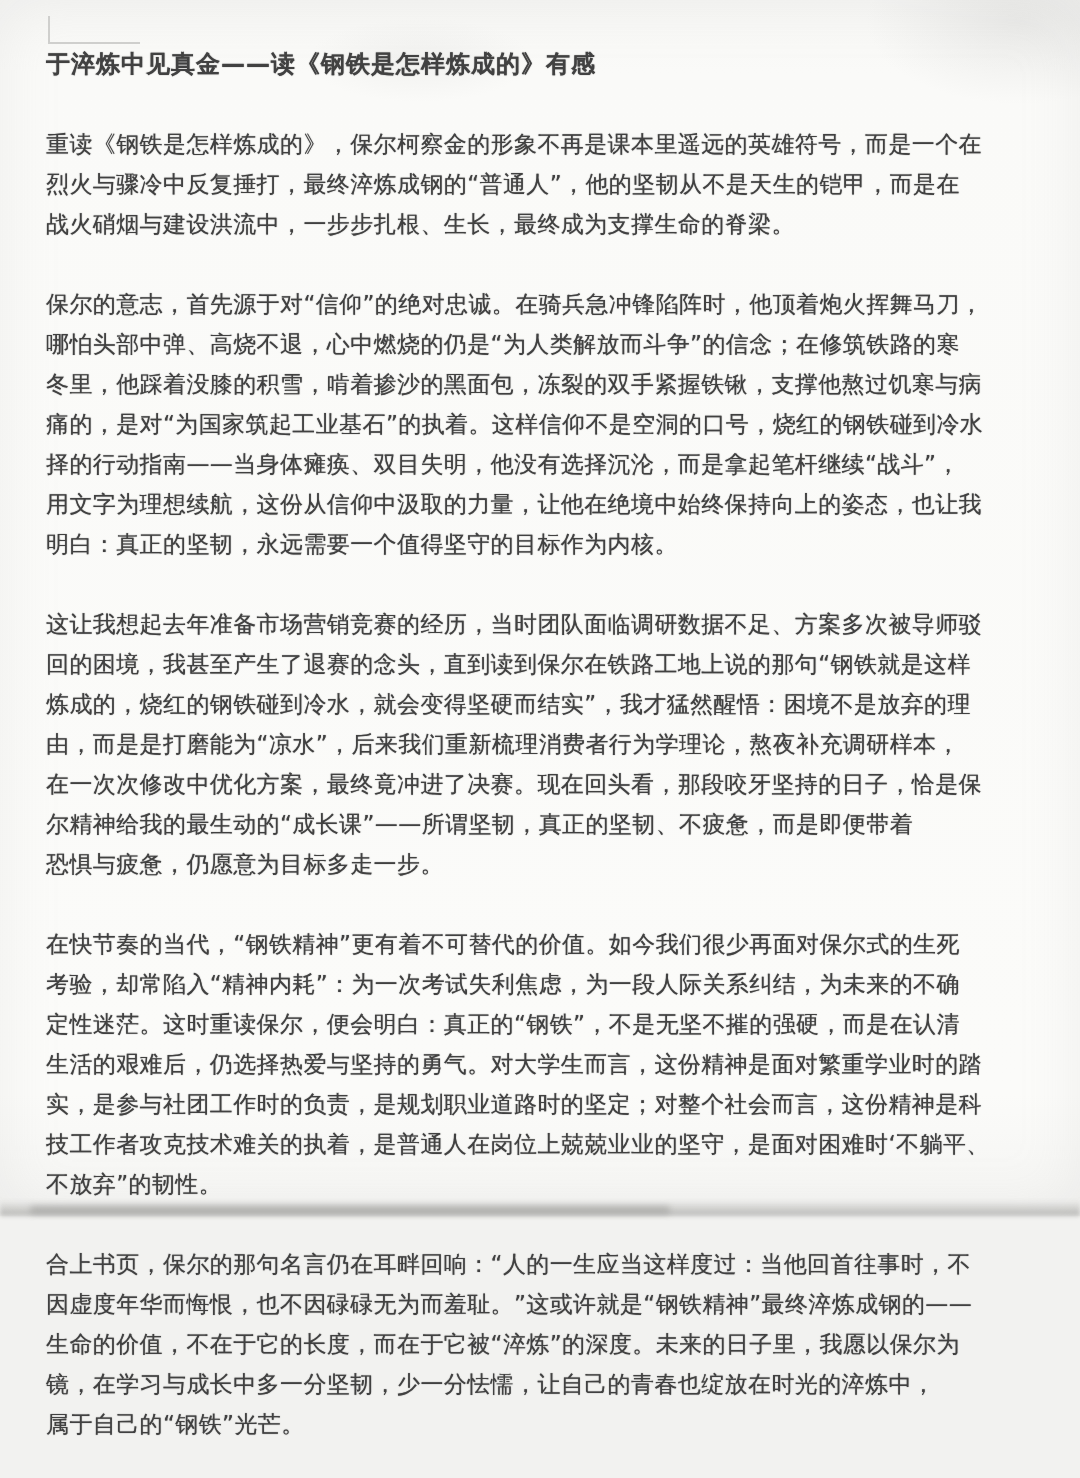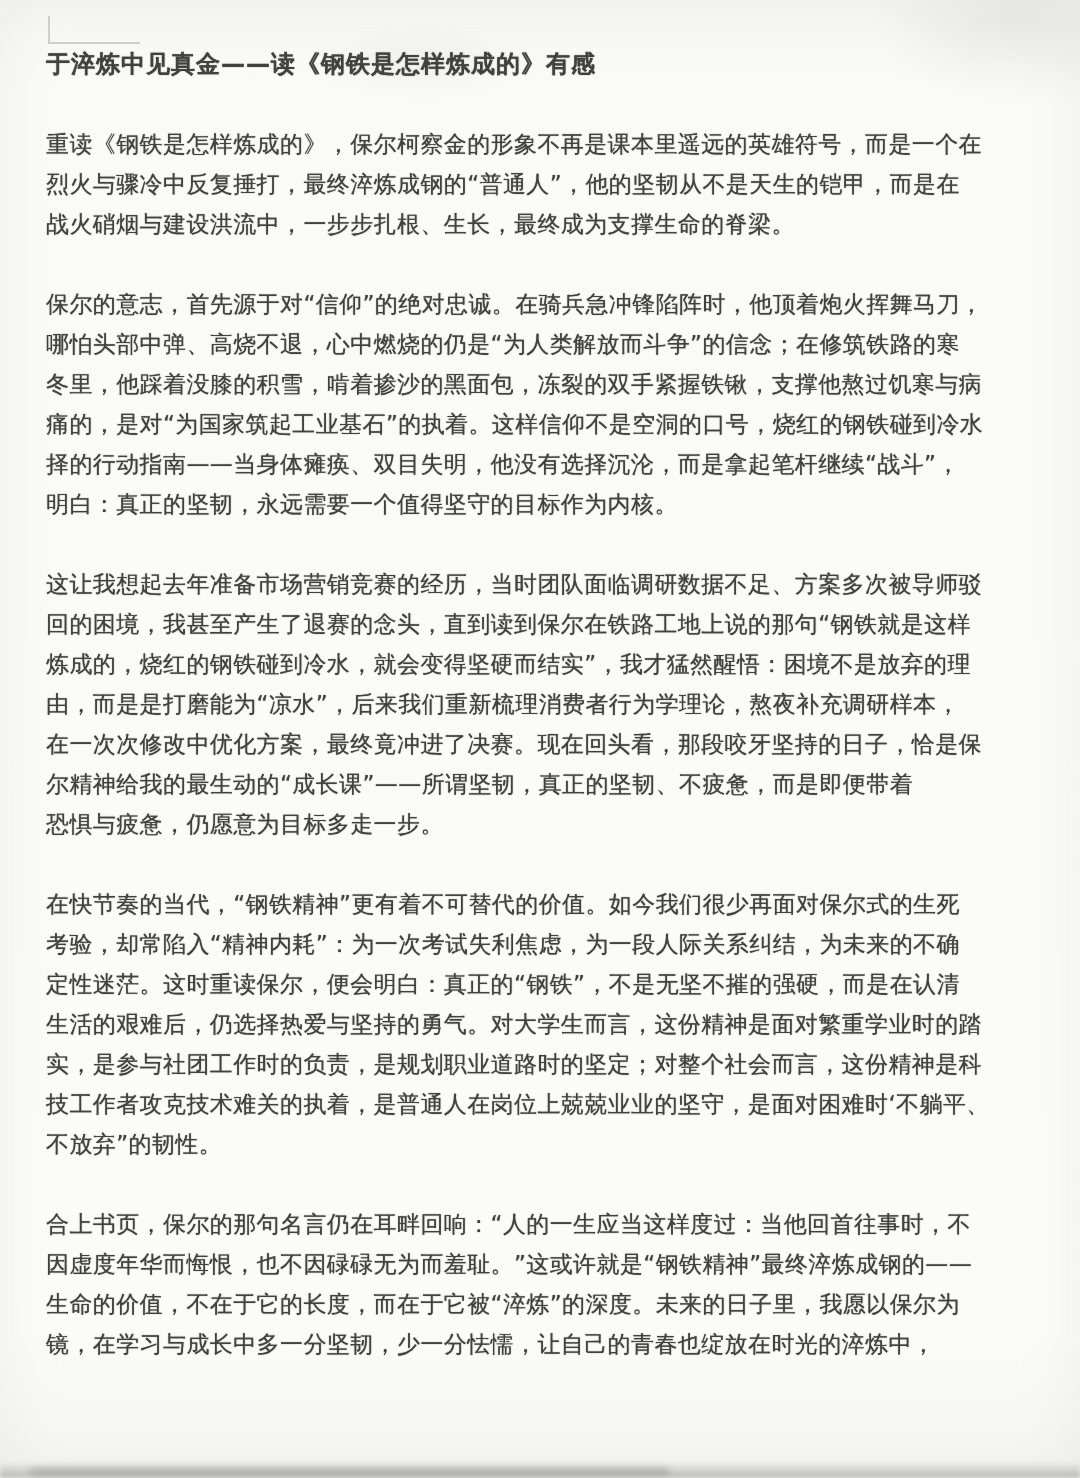--- a/index.html
+++ b/index.html
@@ -4,21 +4,21 @@
 <style>
   html,body{margin:0;padding:0;}
   body{
     width:1080px;height:1478px;
     background:#f2f2f0;
     font-family:"DejaVu Sans","Liberation Sans",sans-serif;
     overflow:hidden;
   }
   .page{
     position:relative;
-    width:1080px;height:1478px;
+    width:1080px;height:1216px;
     background:
       radial-gradient(ellipse 220px 120px at 1020px 20px, rgba(205,205,203,0.35), rgba(205,205,203,0) 70%),
       radial-gradient(ellipse 160px 60px at 420px 60px, rgba(215,215,213,0.25), rgba(215,215,213,0) 70%),
       linear-gradient(to bottom,#f7f7f5 0%,#fafaf8 6%,#fbfbf9 90%,#f4f4f2 100%);
     box-shadow:inset 0 0 60px rgba(190,190,188,0.18);
   }
   .corner-mark{
     position:absolute;left:48px;top:16px;width:90px;height:26px;
     border-left:2px solid #c6c6c4;
     border-bottom:2px solid #c6c6c4;
@@ -72,20 +72,21 @@
           <div class="line">重读《钢铁是怎样炼成的》，保尔柯察金的形象不再是课本里遥远的英雄符号，而是一个在</div>
           <div class="line">烈火与骤冷中反复捶打，最终淬炼成钢的“普通人”，他的坚韧从不是天生的铠甲，而是在</div>
           <div class="line">战火硝烟与建设洪流中，一步步扎根、生长，最终成为支撑生命的脊梁。</div>
         </div>
         <div class="para">
           <div class="line">保尔的意志，首先源于对“信仰”的绝对忠诚。在骑兵急冲锋陷阵时，他顶着炮火挥舞马刀，</div>
           <div class="line">哪怕头部中弹、高烧不退，心中燃烧的仍是“为人类解放而斗争”的信念；在修筑铁路的寒</div>
           <div class="line">冬里，他踩着没膝的积雪，啃着掺沙的黑面包，冻裂的双手紧握铁锹，支撑他熬过饥寒与病</div>
           <div class="line">痛的，是对“为国家筑起工业基石”的执着。这样信仰不是空洞的口号，烧红的钢铁碰到冷水</div>
           <div class="line">择的行动指南——当身体瘫痪、双目失明，他没有选择沉沦，而是拿起笔杆继续“战斗”，</div>
+          <div class="line">用文字为理想续航，这份从信仰中汲取的力量，让他在绝境中始终保持向上的姿态，也让我</div>
           <div class="line">明白：真正的坚韧，永远需要一个值得坚守的目标作为内核。</div>
         </div>
         <div class="para">
           <div class="line">这让我想起去年准备市场营销竞赛的经历，当时团队面临调研数据不足、方案多次被导师驳</div>
           <div class="line">回的困境，我甚至产生了退赛的念头，直到读到保尔在铁路工地上说的那句“钢铁就是这样</div>
           <div class="line">炼成的，烧红的钢铁碰到冷水，就会变得坚硬而结实”，我才猛然醒悟：困境不是放弃的理</div>
           <div class="line">由，而是是打磨能为“凉水”，后来我们重新梳理消费者行为学理论，熬夜补充调研样本，</div>
           <div class="line">在一次次修改中优化方案，最终竟冲进了决赛。现在回头看，那段咬牙坚持的日子，恰是保</div>
           <div class="line">尔精神给我的最生动的“成长课”——所谓坚韧，真正的坚韧、不疲惫，而是即便带着</div>
           <div class="line">恐惧与疲惫，仍愿意为目标多走一步。</div>
@@ -97,19 +98,20 @@
           <div class="line">生活的艰难后，仍选择热爱与坚持的勇气。对大学生而言，这份精神是面对繁重学业时的踏</div>
           <div class="line">实，是参与社团工作时的负责，是规划职业道路时的坚定；对整个社会而言，这份精神是科</div>
           <div class="line">技工作者攻克技术难关的执着，是普通人在岗位上兢兢业业的坚守，是面对困难时‘不躺平、</div>
           <div class="line">不放弃”的韧性。</div>
         </div>
         <div class="para">
           <div class="line">合上书页，保尔的那句名言仍在耳畔回响：“人的一生应当这样度过：当他回首往事时，不</div>
           <div class="line">因虚度年华而悔恨，也不因碌碌无为而羞耻。”这或许就是“钢铁精神”最终淬炼成钢的——</div>
           <div class="line">生命的价值，不在于它的长度，而在于它被“淬炼”的深度。未来的日子里，我愿以保尔为</div>
           <div class="line">镜，在学习与成长中多一分坚韧，少一分怯懦，让自己的青春也绽放在时光的淬炼中，</div>
+          <div class="line">属于自己的“钢铁”光芒。</div>
         </div>
       </div>
   </div>
 
   <div class="bottom-smudge"></div>
   <div class="bottom-shadow"></div>
 </div>
 
 </body></html>

